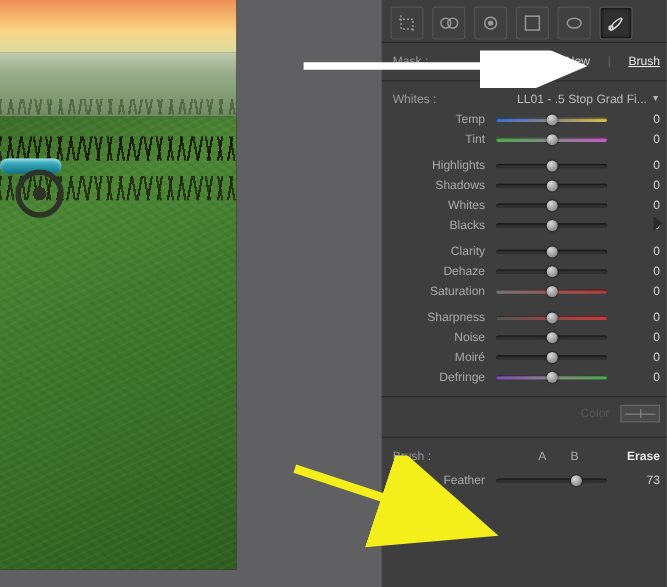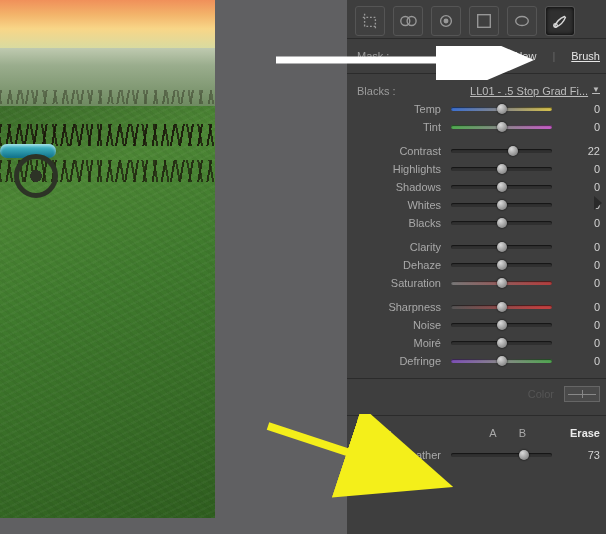--- a/index.html
+++ b/index.html
@@ -30,21 +30,21 @@
   .tool svg{width:18px;height:18px;stroke:currentColor;fill:none;stroke-width:1.5;}
   
   .section{padding:8px 22px 8px 10px;border-bottom:1px solid #2b2b2b;position:relative;}
   .section .disclose{position:absolute;right:6px;top:10px;width:0;height:0;border-left:4px solid transparent;border-right:4px solid transparent;border-top:6px solid #888;cursor:pointer;}
   .hdrline{display:flex;align-items:center;justify-content:space-between;height:18px;}
   .hdrline .lab{color:#9c9c9c;}
   .hdrline .val{color:#d6d6d6;}
   .maskval{display:flex;gap:16px;align-items:baseline;}
   .maskval .pipe{color:#666;}
   .maskval .brush{color:#e6e6e6;font-weight:500;text-decoration:underline;}
-  .effectval{max-width:150px;white-space:nowrap;overflow:hidden;text-overflow:ellipsis;display:flex;align-items:flex-start;gap:4px;text-decoration:underline;}
+  .effectval{max-width:150px;white-space:nowrap;overflow:hidden;text-overflow:ellipsis;display:flex;align-items:flex-start;gap:4px;}
   .effectval .caret{font-size:8px;color:#bbb;}
   .srow{display:flex;align-items:center;height:18px;gap:8px;}
   .srow .sl-label{width:84px;text-align:right;color:#a9a9a9;padding-right:2px;}
   .srow .sl-track{flex:1;height:4px;background:#303030;border-radius:2px;position:relative;box-shadow:inset 0 1px 1px rgba(0,0,0,.6);}
   .srow .sl-thumb{position:absolute;top:50%;width:10px;height:10px;margin-top:-5px;border-radius:50%;background:radial-gradient(circle at 35% 30%,#d9d9d9,#8e8e8e 70%);box-shadow:0 0 2px #000;}
   .srow .sl-val{width:40px;text-align:right;color:#d3d3d3;}
   
   .tr-temp{background:linear-gradient(to right,#3b6fd1,#888 50%,#d6c14a)!important;}
   .tr-tint{background:linear-gradient(to right,#4faa4f,#888 50%,#c65bc6)!important;}
   .tr-sat{background:linear-gradient(to right,#777,#b33d3d)!important;}
@@ -127,21 +127,21 @@
         <span class="val">New</span>
         <span class="pipe">|</span>
         <span class="brush">Brush</span>
       </span>
     </div>
   </div>
 
   <div class="section">
     <div class="disclose"></div>
     <div class="hdrline">
-      <span class="lab">Blacks :</span>
+      <span class="lab">Whites :</span>
       <span class="effectval">
         <span>LL01 - .5 Stop Grad Fi...</span>
         <span class="caret">▼</span>
       </span>
     </div>
     <div id="sliders-host">
           <div class="srow">
             <div class="sl-label">Temp</div>
             <div class="sl-track tr-temp">
               <div class="sl-thumb" style="left: calc(50% - 5px);"></div>
@@ -149,27 +149,20 @@
             <div class="sl-val">0</div>
           </div>
           <div class="srow">
             <div class="sl-label">Tint</div>
             <div class="sl-track tr-tint">
               <div class="sl-thumb" style="left: calc(50% - 5px);"></div>
             </div>
             <div class="sl-val">0</div>
           </div>
           <div class="gap"></div>
-          <div class="srow">
-            <div class="sl-label">Contrast</div>
-            <div class="sl-track">
-              <div class="sl-thumb" style="left: calc(61% - 5px);"></div>
-            </div>
-            <div class="sl-val">22</div>
-          </div>
           <div class="srow">
             <div class="sl-label">Highlights</div>
             <div class="sl-track">
               <div class="sl-thumb" style="left: calc(50% - 5px);"></div>
             </div>
             <div class="sl-val">0</div>
           </div>
           <div class="srow">
             <div class="sl-label">Shadows</div>
             <div class="sl-track">

